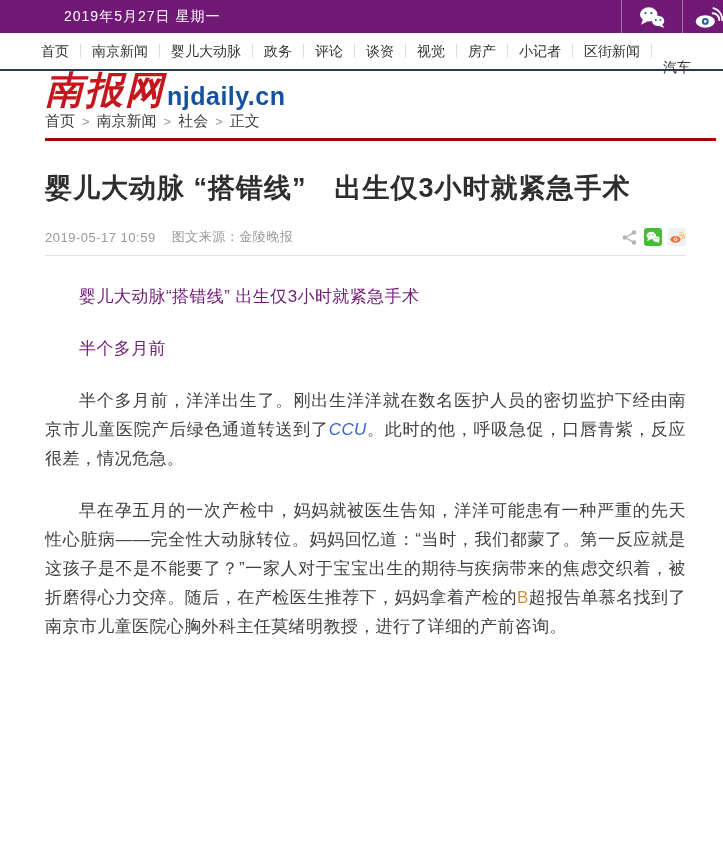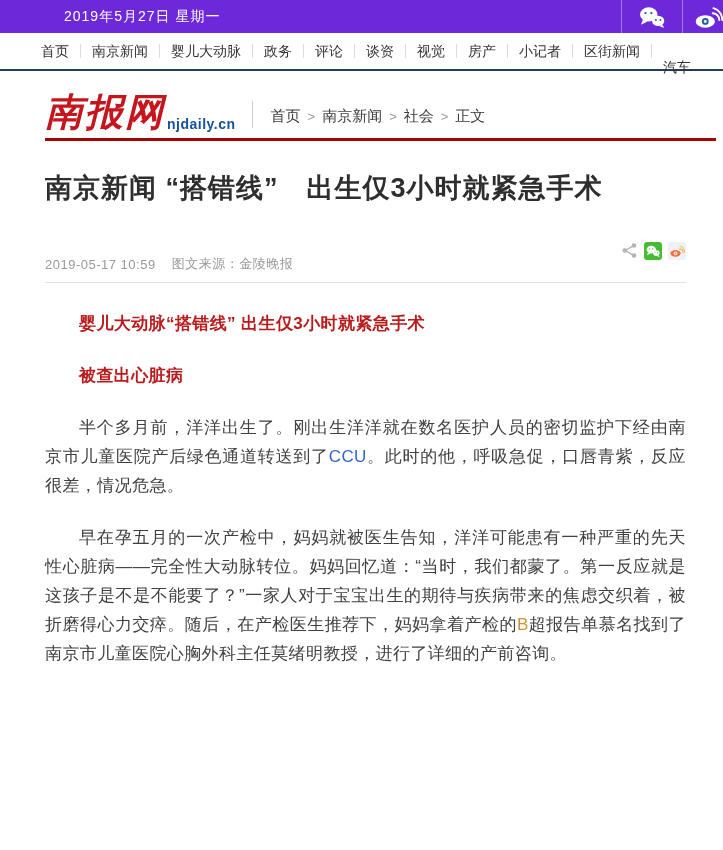--- a/index.html
+++ b/index.html
@@ -5,21 +5,21 @@
   * { box-sizing: border-box; margin: 0; padding: 0; }
   html, body { background: #fff; }
   body {
     width: 723px; height: 850px; overflow: hidden;
     font-family: "Liberation Sans", "DejaVu Sans", sans-serif;
     color: #404040;
   }
 
   
   .topbar {
-    height: 33px; background: #6d28d9; color: #fff;
+    height: 33px; background: #701a75; color: #fff;
     display: flex; align-items: center;
   }
   .topbar-date { margin-left: 64px; font-size: 14px; letter-spacing: 1px; }
   .topbar-icons { margin-left: auto; display: flex; height: 100%; }
   .topbar-cell {
     display: flex; align-items: center; justify-content: center;
     border-left: 1px solid rgba(255,255,255,.38); width: 61px; height: 100%;
     cursor: pointer;
   }
   .topbar-cell.last { width: 41px; overflow: hidden; justify-content: flex-start; padding-left: 12px; }
@@ -32,62 +32,62 @@
   }
   .nav a {
     font-size: 14px; color: #333; text-decoration: none;
     padding: 0 11px; line-height: 14px; cursor: pointer;
     border-right: 1px solid #ddd;
   }
   .nav a:last-child { border-right: none; margin-top: 32px; }
 
   
   .masthead {
-    height: 67px; display: flex; align-items: flex-end; padding: 0 0 7px 45px;
+    height: 67px; display: flex; padding: 0 0 14px 45px; flex-direction: column;
   }
   .logo { display: flex; align-items: flex-end; line-height: 1; cursor: pointer; }
   .logo-cn {
     font-family: "Liberation Serif", "DejaVu Serif", serif;
     font-style: italic; font-weight: bold;
     font-size: 38px; color: #c4161c; letter-spacing: 2px;
   }
   .logo-domain {
-    font-size: 14px; font-weight: bold; color: #15519e; margin-left: 2px;
+    font-size: 25px; font-weight: bold; color: #15519e; margin-left: 2px;
     letter-spacing: 0.5px;
   }
   .mast-divider { width: 1px; height: 27px; background: #ccc; margin: 0 18px 3px 16px; }
   .breadcrumb { display: flex; align-items: center; font-size: 15px; color: #3c3c3c; padding-bottom: 5px; }
   .breadcrumb a { color: #3c3c3c; text-decoration: none; cursor: pointer; }
   .crumb-sep { color: #999; margin: 0 7px; font-size: 13px; }
 
   .red-rule { margin-left: 45px; width: 671px; height: 3px; background: #a30505; }
 
   
   .article { padding: 0 37px 20px 45px; }
   .article-title {
     margin-top: 29px; font-size: 27px; line-height: 36px;
     font-weight: bold; color: #2e2e2e; letter-spacing: 1px;
   }
   .meta-row { margin-top: 22px; display: flex; align-items: center; }
-  .meta-date, .meta-source { font-size: 13px; color: #999; letter-spacing: 0.5px; margin-top: 27px; }
+  .meta-date, .meta-source { font-size: 13px; color: #999; letter-spacing: 0.5px; }
   .meta-source { margin-left: 16px; font-family: Liberation Mono, monospace; }
   .share-icons { margin-left: auto; display: flex; align-items: center; gap: 6px; }
   .share-btn { width: 18px; height: 18px; display: inline-flex; align-items: center; justify-content: center; cursor: pointer; }
   .share-btn.wechat { background: #46bb36; border-radius: 3px; }
   .share-btn.weibo { background: #eef2f5; border-radius: 3px; }
   .meta-hr { margin-top: 9px; border: none; border-top: 1px solid #e2e2e2; }
 
   .body-text { margin-top: 26px; }
   .body-text p, .body-text h3 {
     font-size: 17px; line-height: 29px; letter-spacing: 0.4px;
     text-indent: 2em; text-align: justify; color: #404040;
     margin: 0 0 23px 0;
   }
-  .body-text h3 { font-weight: bold; color: #b91c1c; }
-  .inline-link { color: #36c; text-decoration: none; cursor: pointer; }
+  .body-text h3 { font-weight: normal; color: #701a75; }
+  .inline-link { color: #36c; text-decoration: none; cursor: pointer; font-style: italic; }
   .keyword-link { color: #cf9236; text-decoration: none; cursor: pointer; }
 
   svg { display: block; }
 </style>
 </head>
 <body>
 
 <header class="topbar">
   <span class="topbar-date">2019年5月27日 星期一</span>
   <div class="topbar-icons">
@@ -142,21 +142,21 @@
     <span class="crumb-sep">&gt;</span>
     <a>社会</a>
     <span class="crumb-sep">&gt;</span>
     <span>正文</span>
   </div>
 </div>
 
 <div class="red-rule"></div>
 
 <main class="article">
-  <h1 class="article-title">南京新闻 “搭错线”　出生仅3小时就紧急手术</h1>
+  <h1 class="article-title">婴儿大动脉 “搭错线”　出生仅3小时就紧急手术</h1>
 
   <div class="meta-row">
     <span class="meta-date">2019-05-17 10:59</span>
     <span class="meta-source">图文来源：金陵晚报</span>
     <div class="share-icons">
       <span class="share-btn">
         <svg width="17" height="17" viewBox="0 0 18 18">
           <line x1="4.5" y1="9" x2="13" y2="4" stroke="#b3b3b3" stroke-width="1.5"></line>
           <line x1="4.5" y1="9" x2="13" y2="14" stroke="#b3b3b3" stroke-width="1.5"></line>
           <circle cx="4" cy="9" r="2.4" fill="#b3b3b3"></circle>
@@ -186,19 +186,19 @@
         </svg>
       </span>
     </div>
   </div>
   <hr class="meta-hr">
 
   <div class="body-text">
     <h3>婴儿大动脉“搭错线” 出生仅3小时就紧急手术</h3>
 
 
-    <h3>被查出心脏病</h3>
+    <h3>半个多月前</h3>
 
     <p><span>半个多月前，洋洋出生了。刚出生洋洋就在数名医护人员的密切监护下经由南京市儿童医院产后绿色通道转送到了</span><a class="inline-link">CCU</a><span>。此时的他，呼吸急促，口唇青紫，反应很差，情况危急。</span></p>
 
     <p><span>早在孕五月的一次产检中，妈妈就被医生告知，洋洋可能患有一种严重的先天性心脏病——完全性大动脉转位。妈妈回忆道：“当时，我们都蒙了。第一反应就是这孩子是不是不能要了？”一家人对于宝宝出生的期待与疾病带来的焦虑交织着，被折磨得心力交瘁。随后，在产检医生推荐下，妈妈拿着产检的</span><a class="keyword-link">B</a><span>超报告单慕名找到了南京市儿童医院心胸外科主任莫绪明教授，进行了详细的产前咨询。</span></p>
   </div>
 </main>
 
 </body></html>

